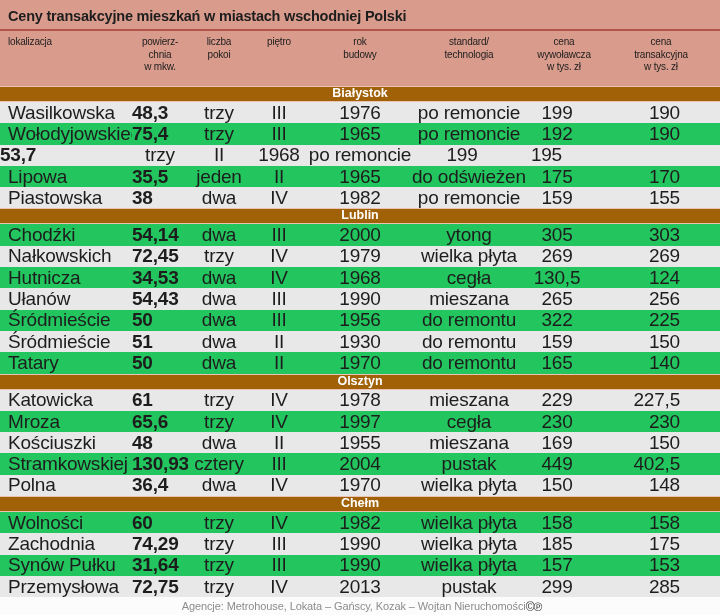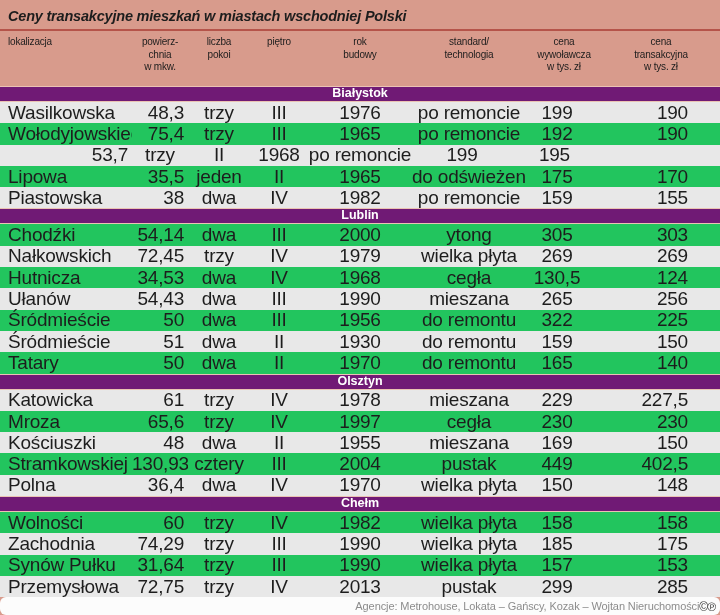--- a/index.html
+++ b/index.html
@@ -12,74 +12,72 @@
   }
   .board { width: 720px; height: 615px; position: relative; display: flex; flex-direction: column; }
 
   .title {
     font-size: 14.5px;
     font-weight: bold;
     letter-spacing: -0.2px;
     padding: 8px 0 4px 8px;
     border-bottom: 2px solid #b5544a;
     height: 31px;
-    font-style: italic;
   }
 
   .grid-cols {
     display: grid;
     grid-template-columns: 132px 56px 62px 58px 104px 114px 76px 118px;
   }
 
   .header-row {
     height: 55px;
     padding-top: 5px;
     font-size: 10px;
     line-height: 1.26;
     letter-spacing: -0.2px;
   }
   .hcell { text-align: center; }
   .hcell.c0 { text-align: left; padding-left: 8px; }
 
   .section-bar {
     height: 16px;
-    background: #701a75;
+    background: #a16207;
     border-top: 1.5px solid #eac3b3;
     border-bottom: 1.5px solid #eac3b3;
     color: #ffffff;
     font-weight: bold;
     font-size: 12.5px;
     line-height: 12.5px;
     text-align: center;
   }
 
   .trow {
     height: 21.3px;
     align-items: center;
     font-size: 19px;
     letter-spacing: -0.2px;
   }
   .trow.gray  { background: #e8e8e8; }
   .trow.white { background: #22c55e; }
 
   .cell { white-space: nowrap; overflow: hidden; }
   .cell.c0 { text-align: left;  padding-left: 8px; }
-  .cell.c1 { text-align: right; padding-right: 4px; }
+  .cell.c1 { padding-right: 4px; font-weight: bold; }
   .cell.c2, .cell.c3, .cell.c4, .cell.c5 { text-align: center; }
   .cell.c6 { text-align: center; padding-right: 14px; }
-  .cell.c7 { text-align: right; padding-right: 32px; }
+  .cell.c7 { text-align: right; padding-right: 40px; }
 
   .footer {
     flex: 1;
     background: #fcfcfc;
     display: flex;
-    justify-content: flex-end;
+    justify-content: center;
     align-items: flex-start;
     padding: 3px 5px 0 8px;
-    border-radius: 6px;
   }
   .credits { font-size: 11px; color: #8c8c8c; letter-spacing: -0.1px; }
   .copyright { font-size: 12px; color: #3a3a3a; letter-spacing: -1px; }
 </style>
 </head>
 <body>
 
 <div class="board">
   <div class="title">Ceny transakcyjne mieszkań w miastach wschodniej Polski</div>
 

